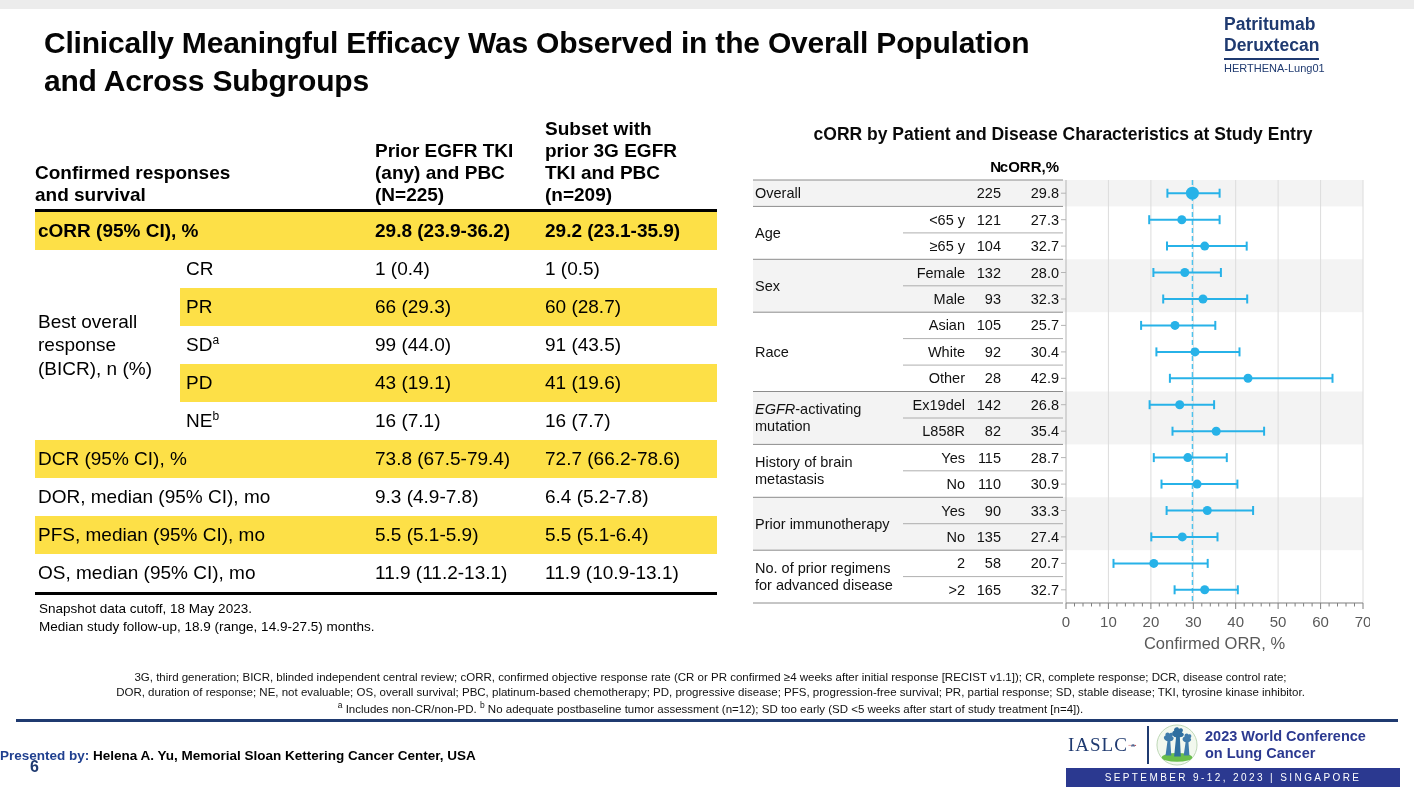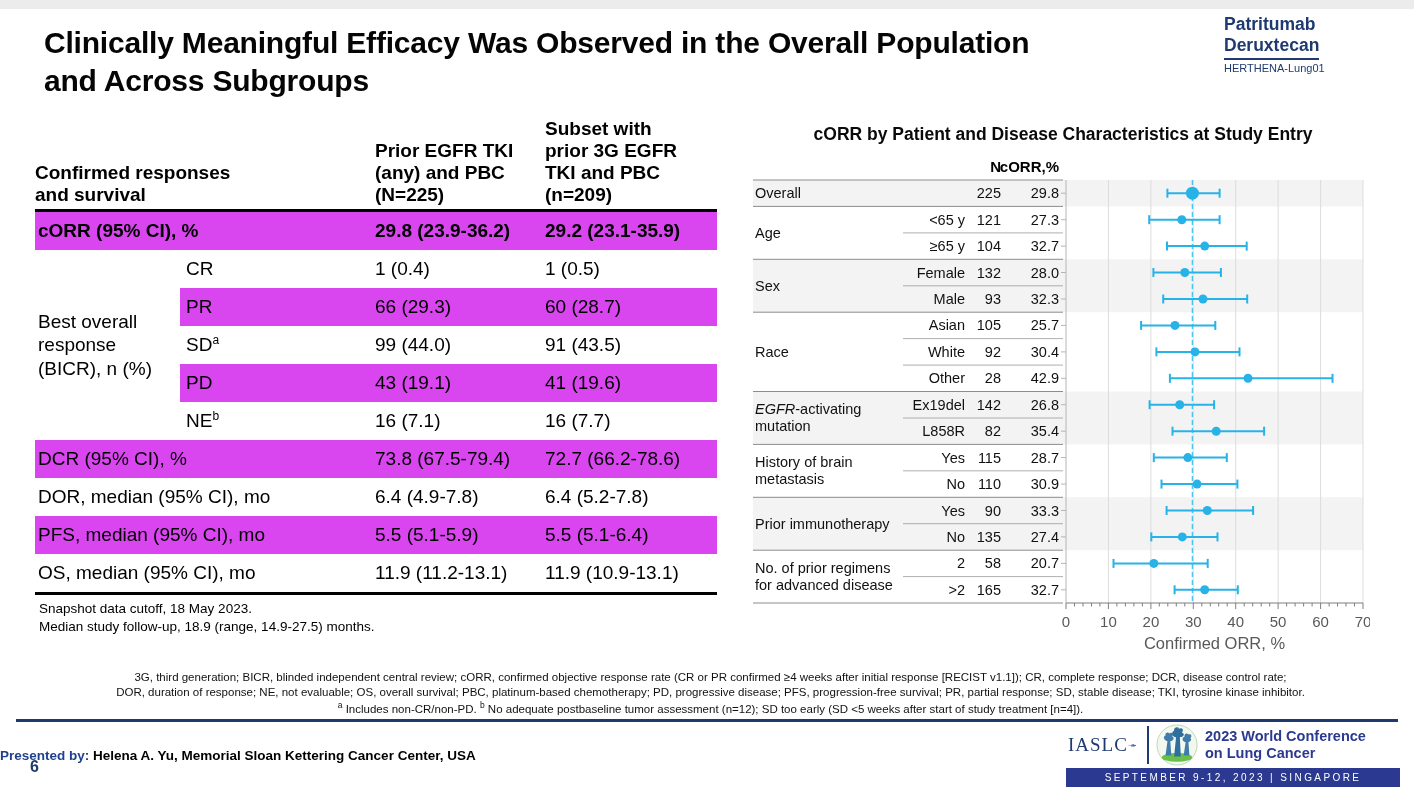--- a/index.html
+++ b/index.html
@@ -20,21 +20,21 @@
   .ltable{position:absolute;left:35px;top:118px;width:682px;}
   .lt-header{display:flex;align-items:flex-end;border-bottom:3px solid #000;
              font-weight:bold;font-size:19px;line-height:1.16;padding-bottom:3px;}
   .lt-h1{width:340px;white-space:pre-line;}
   .lt-h2{width:170px;white-space:pre-line;}
   .lt-h3{width:172px;white-space:pre-line;}
   .lt-row,.lt-subrow{display:flex;align-items:center;height:38px;font-size:19px;}
   .lt-label{width:340px;padding-left:3px;box-sizing:border-box;}
   .lt-v{width:170px;}
   .lt-v2{width:172px;}
-  .lt-shaded{background:#d946ef;}
+  .lt-shaded{background:#fde047;}
   .lt-bold{font-weight:bold;}
   .lt-bor{display:flex;}
   .lt-bor-label{width:145px;display:flex;align-items:center;font-size:19px;line-height:1.25;
                 white-space:pre-line;padding-left:3px;box-sizing:border-box;}
   .lt-bor-rows{width:537px;}
   .lt-sub{width:195px;padding-left:6px;box-sizing:border-box;}
   .lt-sub sup{font-size:12px;}
   .lt-notes{border-top:3px solid #000;font-size:13.5px;line-height:1.35;padding:5px 0 0 4px;}
 
   
@@ -128,21 +128,21 @@
             </div>
           </div>
         </div>
         <div class="lt-row lt-shaded">
           <div class="lt-label">DCR (95% CI), %</div>
           <div class="lt-v">73.8 (67.5-79.4)</div>
           <div class="lt-v2">72.7 (66.2-78.6)</div>
         </div>
         <div class="lt-row">
           <div class="lt-label">DOR, median (95% CI), mo</div>
-          <div class="lt-v">6.4 (4.9-7.8)</div>
+          <div class="lt-v">9.3 (4.9-7.8)</div>
           <div class="lt-v2">6.4 (5.2-7.8)</div>
         </div>
         <div class="lt-row lt-shaded">
           <div class="lt-label">PFS, median (95% CI), mo</div>
           <div class="lt-v">5.5 (5.1-5.9)</div>
           <div class="lt-v2">5.5 (5.1-6.4)</div>
         </div>
         <div class="lt-row">
           <div class="lt-label">OS, median (95% CI), mo</div>
           <div class="lt-v">11.9 (11.2-13.1)</div>

